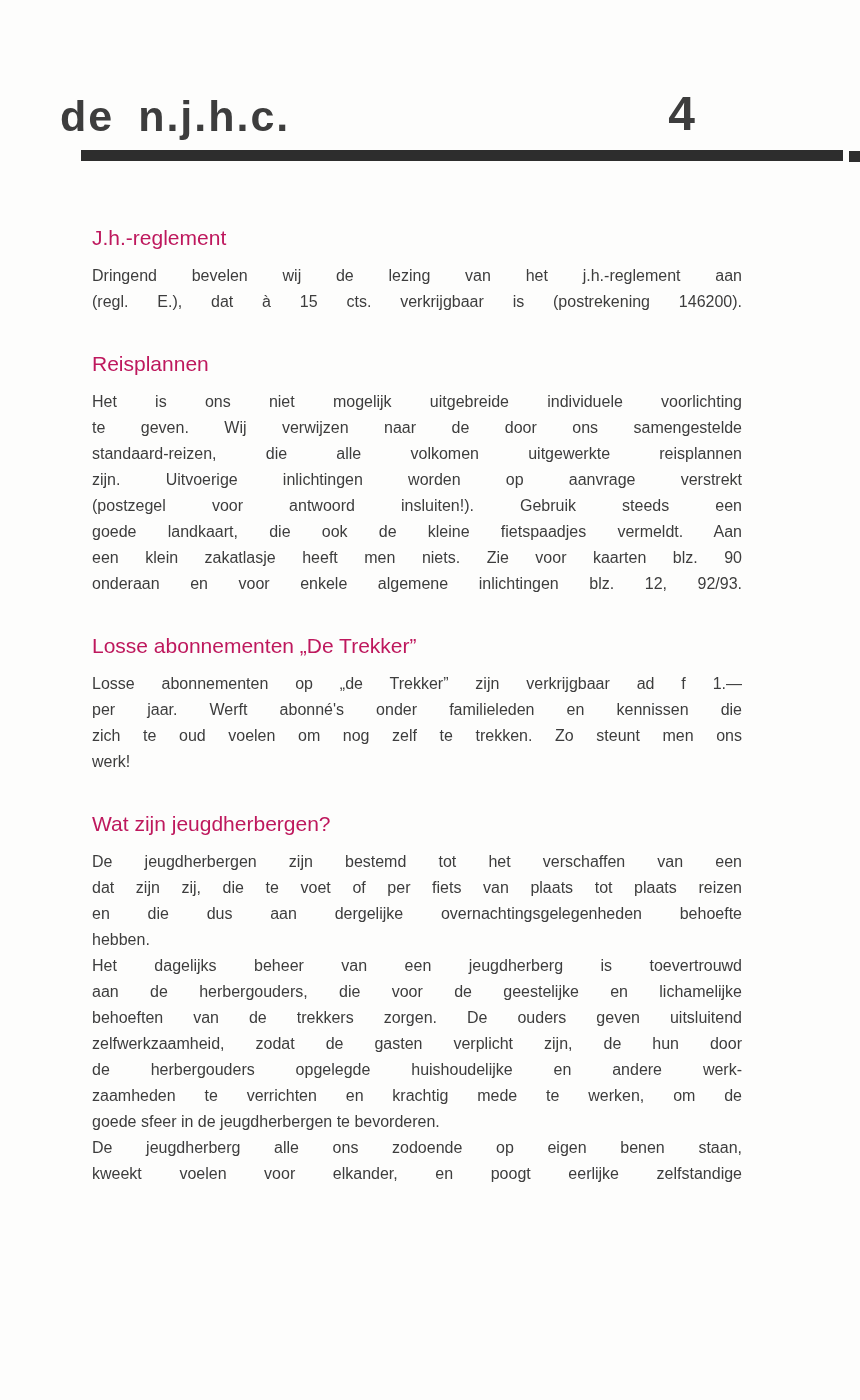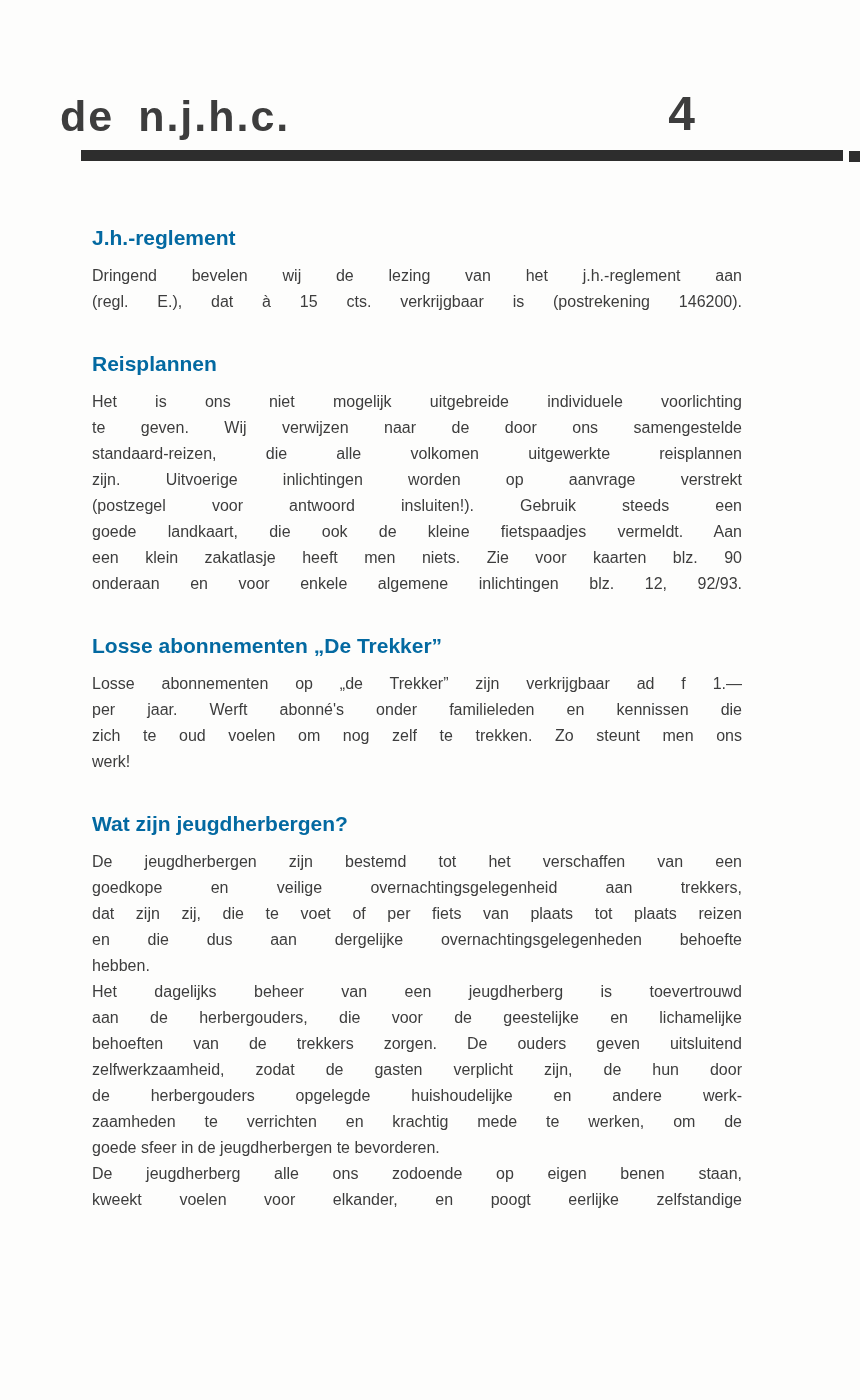--- a/index.html
+++ b/index.html
@@ -63,24 +63,24 @@
     width: 11px;
     height: 11px;
     background: var(--rule);
   }
   .body-copy {
     margin: 64px 0 0 92px;
     width: 650px;
   }
   .section-heading {
     font-size: 21px;
-    font-weight: 700;
+    font-weight: 400;
     line-height: 26px;
     margin: 36px 0 12px 0;
-    color: #0369a1;
+    color: #be185d;
   }
   .section:first-child .section-heading { margin-top: 0; }
   .paragraph {
     font-size: 16px;
     line-height: 26px;
     color: var(--ink);
   }
   .tline {
     text-align: justify;
     text-align-last: justify;
@@ -135,21 +135,20 @@
           <div class="tline">per jaar. Werft abonné's onder familieleden en kennissen die</div>
           <div class="tline">zich te oud voelen om nog zelf te trekken. Zo steunt men ons</div>
           <div class="tline tline-loose">werk!</div>
         </div>
     </div>
 
     <div class="section">
       <div class="section-heading">Wat zijn jeugdherbergen?</div>
       <div class="paragraph">
           <div class="tline">De jeugdherbergen zijn bestemd tot het verschaffen van een</div>
-          <div class="tline">goedkope en veilige overnachtingsgelegenheid aan trekkers,</div>
           <div class="tline">dat zijn zij, die te voet of per fiets van plaats tot plaats reizen</div>
           <div class="tline">en die dus aan dergelijke overnachtingsgelegenheden behoefte</div>
           <div class="tline tline-loose">hebben.</div>
         </div>
       <div class="paragraph">
           <div class="tline">Het dagelijks beheer van een jeugdherberg is toevertrouwd</div>
           <div class="tline">aan de herbergouders, die voor de geestelijke en lichamelijke</div>
           <div class="tline">behoeften van de trekkers zorgen. De ouders geven uitsluitend</div>
           <div class="tline">zelfwerkzaamheid, zodat de gasten verplicht zijn, de hun door</div>
           <div class="tline">de herbergouders opgelegde huishoudelijke en andere werk-</div>

